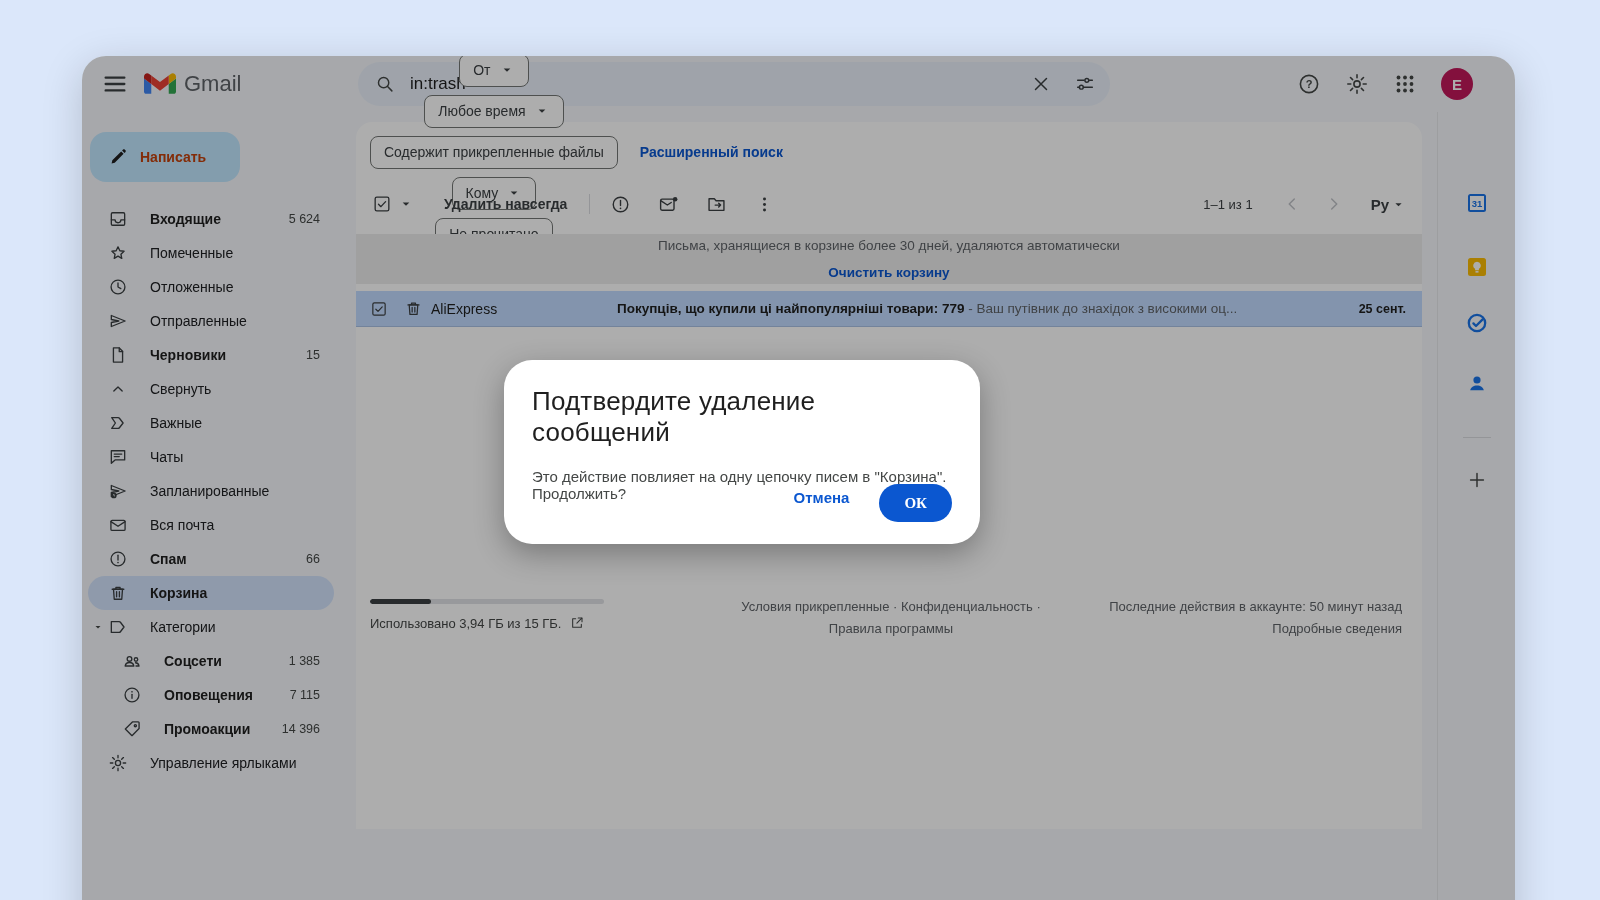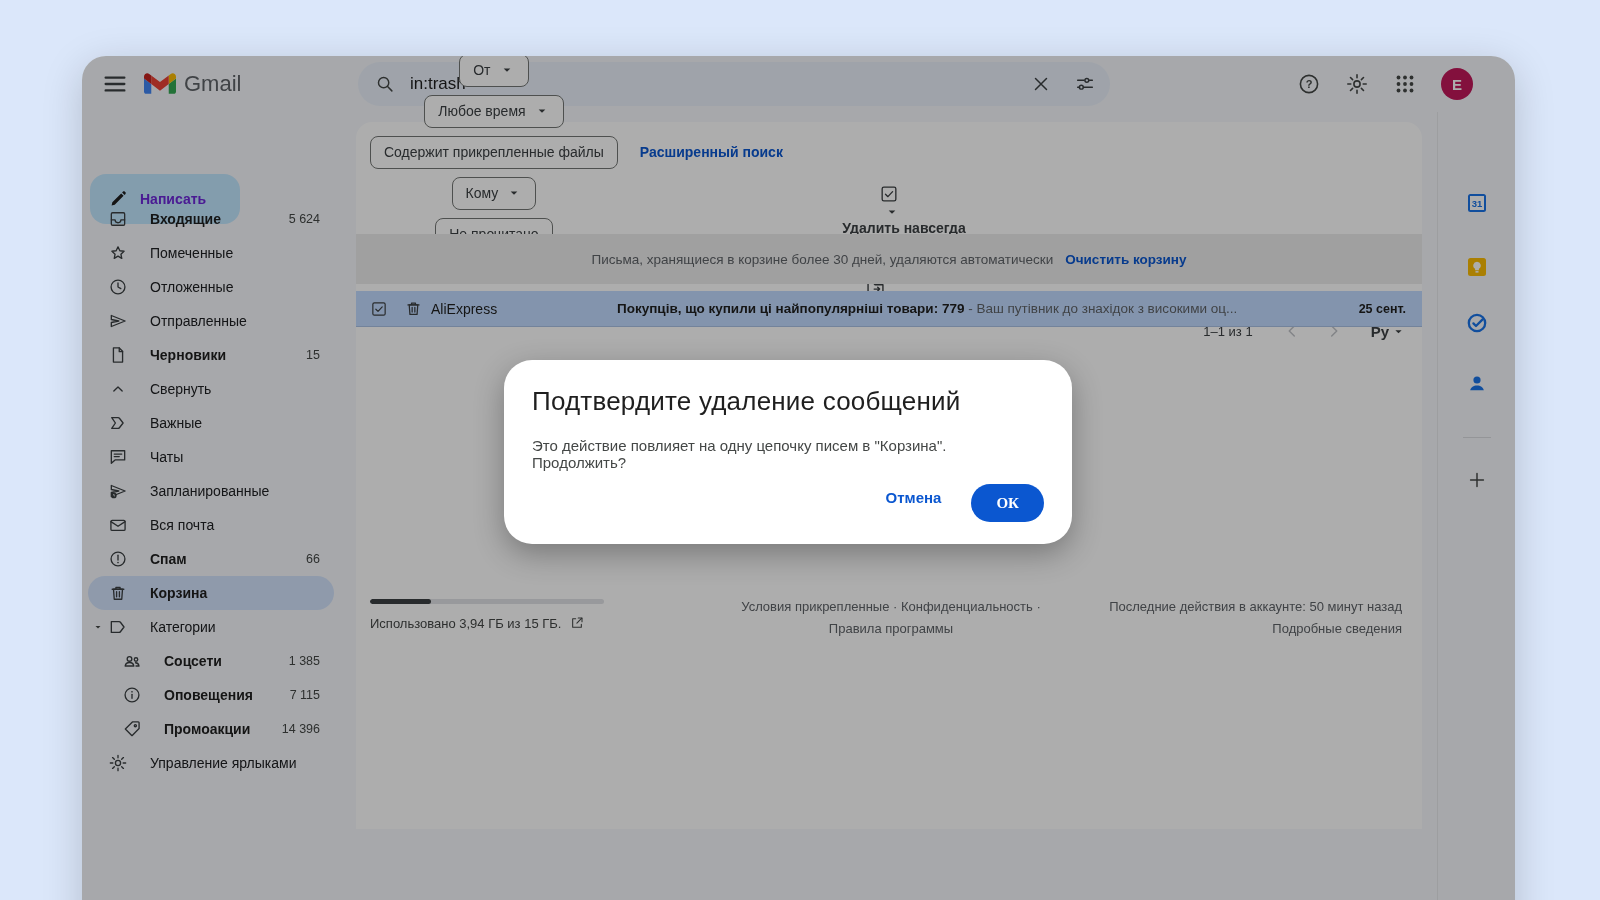--- a/index.html
+++ b/index.html
@@ -24,21 +24,21 @@
   .s-right { display:flex; align-items:center; gap:22px; }
   .iconbtn24 { width:22px; height:22px; color:#3c4043; cursor:pointer; display:inline-block; }
   .topbar-right { position:absolute; right:42px; top:0; height:56px; display:flex; align-items:center; gap:24px; }
   .tb-icon { width:24px; height:24px; color:#444746; cursor:pointer; }
   .avatar { width:32px; height:32px; border-radius:50%; background:var(--avatar-bg,#c2185b); color:#fff;
             font-size:15px; font-weight:bold; display:flex; align-items:center; justify-content:center; cursor:pointer; }
 
   
   .compose { position:absolute; left:8px; top:76px; width:150px; height:50px; background:#c2e7ff;
              border:none; border-radius:16px; display:flex; align-items:center; gap:12px; padding:0 18px;
-             font-size:14px; font-weight:bold; color:#6d28d9; cursor:pointer; font-family:inherit;margin-top:42px; }
+             font-size:14px; font-weight:bold; color:#c2410c; cursor:pointer; font-family:inherit; }
   .compose .pi { width:20px; height:20px; color:#1f1f1f; }
   .nav { position:absolute; left:6px; top:146px; width:246px; }
   .nav-item { position:relative; height:34px; border-radius:17px; display:flex; align-items:center;
               padding-left:20px; cursor:pointer; color:#202124; }
   .nav-item.selected { background:#d3e3fd; }
   .nav-item .expander { width:12px; height:12px; position:absolute; left:4px; color:#444746; }
   .nav-icon { width:20px; height:20px; color:#3c4043; flex:0 0 auto; }
   .nav-item.child { padding-left:34px; }
   .nav-label { margin-left:22px; font-size:14px; white-space:nowrap; }
   .nav-item.bold .nav-label { font-weight:bold; color:#1f1f1f; }
@@ -46,36 +46,36 @@
 
   
   .card { position:absolute; left:274px; top:66px; width:1066px; height:707px; background:#ffffff;
           border-radius:16px 16px 0 0; }
   .chips-row { position:absolute; left:14px; top:13px; right:10px; height:34px; display:flex; align-items:center; gap:8px; }
   .chip { height:33px; border:1px solid #747775; border-radius:8px; background:#fff; display:inline-flex;
           align-items:center; gap:8px; padding:0 13px; font-size:14px; color:#3c4043; cursor:pointer; font-family:inherit; white-space:nowrap; }
   .chip .caret { width:16px; height:16px; color:#3c4043; }
   .advanced { margin-left:14px; font-size:14px; font-weight:bold; color:var(--accent,#0b57d0); text-decoration:none; cursor:pointer; white-space:nowrap; }
 
-  .toolbar { position:absolute; left:16px; top:62px; right:16px; height:40px; display:flex; align-items:center;flex-direction:column; }
+  .toolbar { position:absolute; left:16px; top:62px; right:16px; height:40px; display:flex; align-items:center; }
   .cb { width:20px; height:20px; color:#3c4043; cursor:pointer; }
   .small-caret { width:16px; height:16px; color:#3c4043; margin-left:6px; cursor:pointer; }
   .delete-btn { margin-left:30px; background:none; border:none; font-size:14px; font-weight:bold; color:#3c4043; cursor:pointer; font-family:inherit; }
   .tdivider { width:1px; height:20px; background:#dadce0; margin:0 20px 0 22px; }
   .t-icon { width:21px; height:21px; color:#3c4043; margin-right:27px; cursor:pointer; }
   .toolbar-right { margin-left:auto; display:flex; align-items:center; }
   .pagination { font-size:13px; color:#3c4043; }
   .pg-chev { width:22px; height:22px; color:#c0c3c8; cursor:default; }
   .pg-chev.l { margin-left:28px; } .pg-chev.r { margin-left:20px; }
   .input-tool { margin-left:26px; display:flex; align-items:center; gap:2px; cursor:pointer; }
   .input-tool .it-label { font-size:15px; font-weight:bold; color:#3c4043; }
   .input-tool .caret { width:15px; height:15px; color:#3c4043; }
 
   .banner { position:absolute; left:0; top:112px; right:0; height:50px; background:#ececec;
-            display:flex; align-items:center; justify-content:center; gap:12px; font-size:13.5px; color:#5f6368; }
+            display:flex; align-items:center; justify-content:center; gap:12px; font-size:13.5px; color:#5f6368;flex-direction:column; }
   .banner a { color:var(--accent,#0b57d0); font-weight:bold; text-decoration:none; cursor:pointer; }
 
   .email-row { position:absolute; left:0; top:169px; right:0; height:36px; background:var(--row-bg,#c2dbff);
                display:flex; align-items:center; padding:0 16px 0 14px; cursor:pointer;
                border-bottom:1px solid rgba(100,120,150,.25); }
   .email-row .cb { width:18px; height:18px; }
   .row-trash { width:19px; height:19px; color:#3c4043; margin-left:16px; }
   .sender { width:186px; margin-left:8px; font-size:14px; font-weight:500; color:#1f1f1f; }
   .subject-wrap { flex:1; white-space:nowrap; overflow:hidden; text-overflow:ellipsis; font-size:13.5px; }
   .subj-b { font-weight:bold; color:#1f1f1f; }
@@ -94,21 +94,21 @@
 
   
   .rightpanel { position:absolute; left:1355px; top:56px; bottom:0; width:78px; border-left:1px solid #e7e9ec; }
   .rp-icon { position:absolute; left:27px; width:24px; height:24px; cursor:pointer; }
   .rp-divider { position:absolute; left:25px; width:28px; height:1px; background:#dadce0; }
   .rp-plus { position:absolute; left:28px; width:22px; height:22px; color:#444746; cursor:pointer; }
   .rp-chev { position:absolute; left:28px; bottom:14px; width:22px; height:22px; color:#1f1f1f; cursor:pointer; }
 
   
   .scrim { position:absolute; inset:0; background:rgba(0,0,0,.32); z-index:40; }
-  .dialog { position:absolute; left:504px; top:360px; width:568px; height:184px; background:#fff;
+  .dialog { position:absolute; left:504px; top:360px; width:476px; height:184px; background:#fff;
             border-radius:28px; z-index:60; box-shadow:0 10px 30px rgba(0,0,0,.3); padding:26px 28px 22px 28px; }
   .dlg-title { font-size:26px; font-weight:400; color:#1f1f1f; letter-spacing:.2px; }
   .dlg-body { margin-top:20px; font-size:15px; color:#444746; }
   .dlg-actions { position:absolute; right:28px; bottom:22px; display:flex; align-items:center; gap:30px; }
   .btn-cancel { background:none; border:none; color:var(--accent,#0b57d0); font-size:15px; font-weight:bold; cursor:pointer; font-family:inherit; }
   .btn-ok { background:var(--accent,#0b57d0); border:none; color:#fff; font-size:15px; font-weight:bold;
             height:38px; padding:0 25px; border-radius:19px; cursor:pointer; font-family:Liberation Serif, serif;margin-top:12px; }
 
   [data-icon] svg { width:100%; height:100%; display:block; }
 </style>

